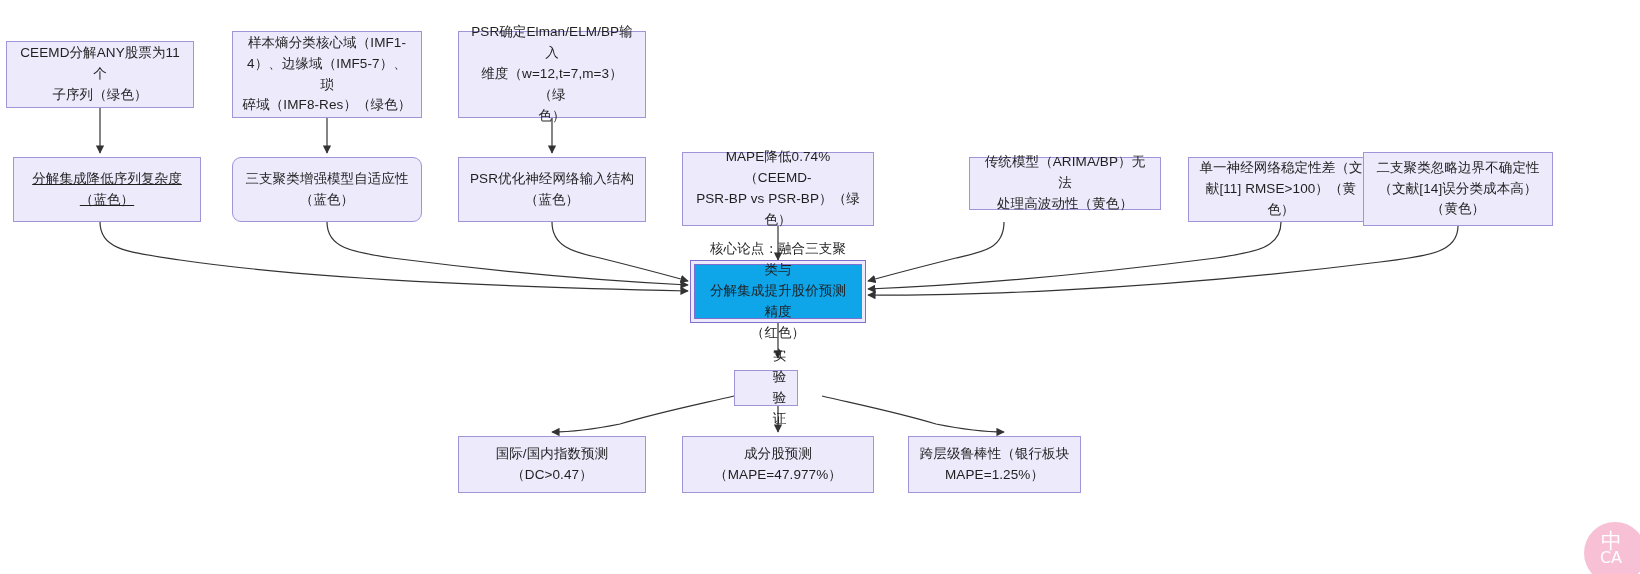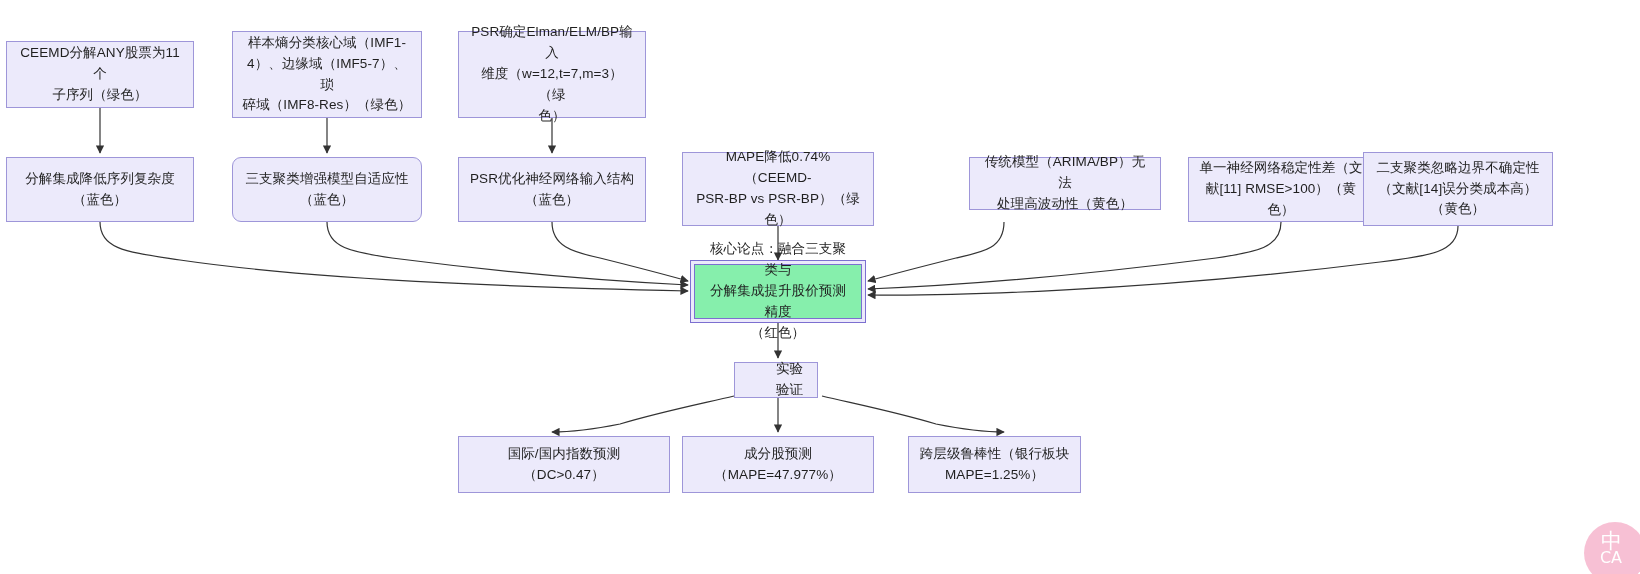--- a/index.html
+++ b/index.html
@@ -38,21 +38,21 @@
     text-align: center;
     color: #1f1f1f;
     font-size: 13.5px;
     line-height: 1.55;
     padding: 6px 9px;
     letter-spacing: 0.1px;
   }
   .node.core {
     border: 1px solid #7c6fd0;
     box-shadow: 0 0 0 3px #ECEAFB, 0 0 0 4px #7c6fd0;
-    background: #86efac;
+    background: #0ea5e9;
   }
   .node-label {
     display: block;
     width: 100%;
     white-space: pre-line;
   }
   #watermark {
     position: absolute;
     right: -6px;
     bottom: -10px;
@@ -127,21 +127,21 @@
 4）、边缘域（IMF5-7）、琐
 碎域（IMF8-Res）（绿色）</span>
   </div>
 
   <div class="node" style="left:458px;top:31px;width:188px;height:87px;">
     <span class="node-label">PSR确定Elman/ELM/BP输入
 维度（w=12,t=7,m=3）（绿
 色）</span>
   </div>
 
-  <div class="node" style="left:6px;top:157px;width:188px;height:65px;">
+  <div class="node" style="left:13px;top:157px;width:188px;height:65px;text-decoration:underline;">
     <span class="node-label">分解集成降低序列复杂度
 （蓝色）</span>
   </div>
 
   <div class="node" style="left:232px;top:157px;width:190px;height:65px;border-radius:9px;">
     <span class="node-label">三支聚类增强模型自适应性
 （蓝色）</span>
   </div>
 
   <div class="node" style="left:458px;top:157px;width:188px;height:65px;">
@@ -170,25 +170,25 @@
 （文献[14]误分类成本高）
 （黄色）</span>
   </div>
 
   <div class="node core" style="left:694px;top:264px;width:168px;height:55px;">
     <span class="node-label">核心论点：融合三支聚类与
 分解集成提升股价预测精度
 （红色）</span>
   </div>
 
-  <div class="node" style="left:734px;top:362px;width:84px;height:36px;padding-left:36px;">
+  <div class="node" style="left:734px;top:370px;width:64px;height:36px;padding-left:36px;">
     <span class="node-label">实验验证</span>
   </div>
 
-  <div class="node" style="left:458px;top:436px;width:212px;height:57px;">
+  <div class="node" style="left:458px;top:436px;width:188px;height:57px;">
     <span class="node-label">国际/国内指数预测
 （DC&gt;0.47）</span>
   </div>
 
   <div class="node" style="left:682px;top:436px;width:192px;height:57px;">
     <span class="node-label">成分股预测
 （MAPE=47.977%）</span>
   </div>
 
   <div class="node" style="left:908px;top:436px;width:173px;height:57px;">

